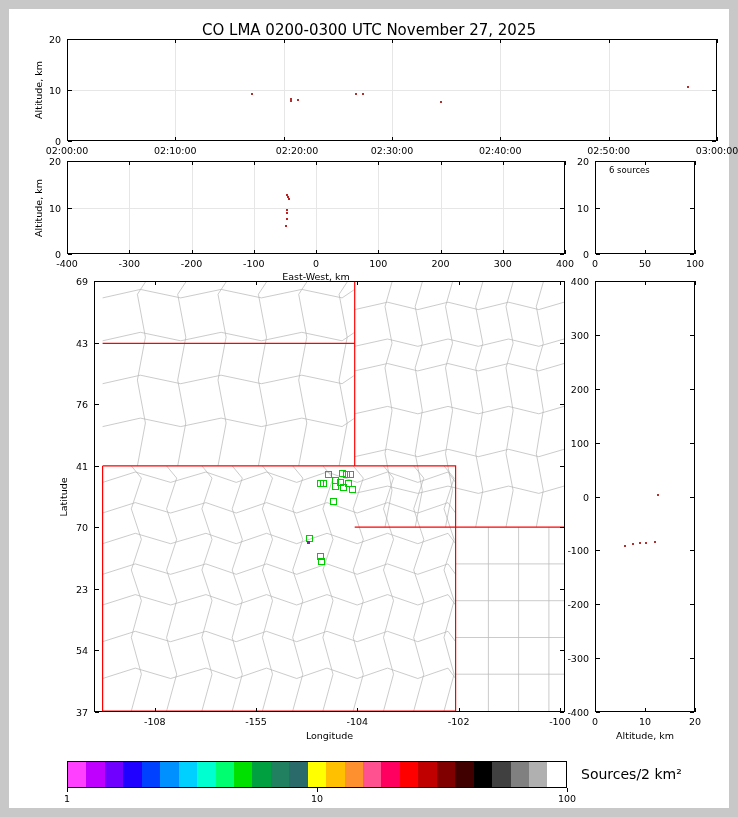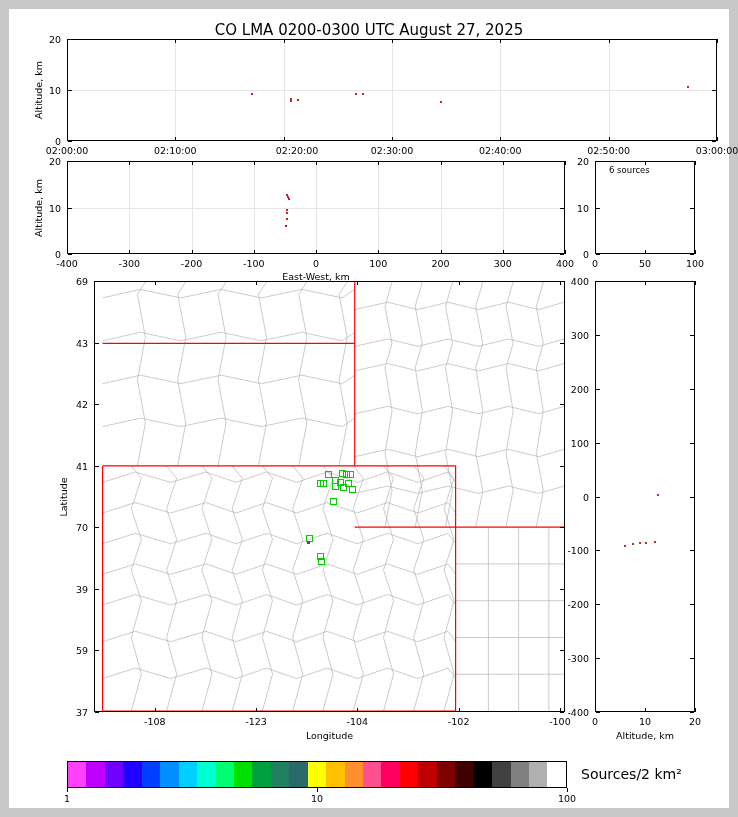--- a/index.html
+++ b/index.html
@@ -43,21 +43,21 @@
   
   .cbar{position:absolute;display:flex;border:1px solid #000;box-sizing:border-box;}
   .cbar div{flex:1 1 auto;height:100%;}
   .cbtick{position:absolute;width:1px;height:4px;background:#000;}
 </style>
 </head>
 <body>
 
 <div id="page">
 
-  <div class="title">CO LMA 0200-0300 UTC August 27, 2025</div>
+  <div class="title">CO LMA 0200-0300 UTC November 27, 2025</div>
 
   <div class="axes" id="ax-time" style="left:58px;top:30px;width:650px;height:102px;"></div>
   <div id="ax-time-ticks"></div>
 
   <div class="axes" id="ax-ew" style="left:58px;top:152px;width:498px;height:93px;"></div>
   <div id="ax-ew-ticks"></div>
 
   <div class="axes" id="ax-hist" style="left:586px;top:152px;width:100px;height:93px;"></div>
   <div class="lbl" id="hist-annot" style="left:600px;top:156px;font-size:8.5px;">6 sources</div>
   <div id="ax-hist-ticks"></div>
@@ -275,48 +275,48 @@
       <polyline points="259.7,-61.3 259.7,183.9" fill="none" stroke="#ff0000" stroke-width="1.2"></polyline>
       <polyline points="7.6,61.3 259.7,61.3" fill="none" stroke="#ff0000" stroke-width="1.2"></polyline>
       <polyline points="259.7,245.1 514.4,245.1" fill="none" stroke="#ff0000" stroke-width="1.2"></polyline>
       <polyline points="360.6,61.3 360.6,183.9" fill="none" stroke="#ff0000" stroke-width="0"></polyline>
     </svg>
     <div class="tick tickx" style="left:145.77419354838727px;top:699px;"></div>
     <div class="tick tickx" style="left:145.77419354838727px;top:272px;"></div>
     <div class="lbl lblc" style="left:145.77419354838727px;top:707px;">-108</div>
     <div class="tick tickx" style="left:247.06451612903246px;top:699px;"></div>
     <div class="tick tickx" style="left:247.06451612903246px;top:272px;"></div>
-    <div class="lbl lblc" style="left:247.06451612903246px;top:707px;">-123</div>
+    <div class="lbl lblc" style="left:247.06451612903246px;top:707px;">-155</div>
     <div class="tick tickx" style="left:348.35483870967767px;top:699px;"></div>
     <div class="tick tickx" style="left:348.35483870967767px;top:272px;"></div>
     <div class="lbl lblc" style="left:348.35483870967767px;top:707px;">-104</div>
     <div class="tick tickx" style="left:449.64516129032285px;top:699px;"></div>
     <div class="tick tickx" style="left:449.64516129032285px;top:272px;"></div>
     <div class="lbl lblc" style="left:449.64516129032285px;top:707px;">-102</div>
     <div class="tick tickx" style="left:550.935483870968px;top:699px;"></div>
     <div class="tick tickx" style="left:550.935483870968px;top:272px;"></div>
     <div class="lbl lblc" style="left:550.935483870968px;top:707px;">-100</div>
     <div class="tick ticky" style="left:86px;top:703px;"></div>
     <div class="tick ticky" style="left:551px;top:703px;"></div>
     <div class="lbl lblr" style="left:79px;top:703px;transform:translate(-100%,-50%);">37</div>
     <div class="tick ticky" style="left:86px;top:641.4285714285714px;"></div>
     <div class="tick ticky" style="left:551px;top:641.4285714285714px;"></div>
-    <div class="lbl lblr" style="left:79px;top:641.4285714285714px;transform:translate(-100%,-50%);">59</div>
+    <div class="lbl lblr" style="left:79px;top:641.4285714285714px;transform:translate(-100%,-50%);">54</div>
     <div class="tick ticky" style="left:86px;top:579.8571428571429px;"></div>
     <div class="tick ticky" style="left:551px;top:579.8571428571429px;"></div>
-    <div class="lbl lblr" style="left:79px;top:579.8571428571429px;transform:translate(-100%,-50%);">39</div>
+    <div class="lbl lblr" style="left:79px;top:579.8571428571429px;transform:translate(-100%,-50%);">23</div>
     <div class="tick ticky" style="left:86px;top:518.2857142857142px;"></div>
     <div class="tick ticky" style="left:551px;top:518.2857142857142px;"></div>
     <div class="lbl lblr" style="left:79px;top:518.2857142857142px;transform:translate(-100%,-50%);">70</div>
     <div class="tick ticky" style="left:86px;top:456.7142857142857px;"></div>
     <div class="tick ticky" style="left:551px;top:456.7142857142857px;"></div>
     <div class="lbl lblr" style="left:79px;top:456.7142857142857px;transform:translate(-100%,-50%);">41</div>
     <div class="tick ticky" style="left:86px;top:395.1428571428571px;"></div>
     <div class="tick ticky" style="left:551px;top:395.1428571428571px;"></div>
-    <div class="lbl lblr" style="left:79px;top:395.1428571428571px;transform:translate(-100%,-50%);">42</div>
+    <div class="lbl lblr" style="left:79px;top:395.1428571428571px;transform:translate(-100%,-50%);">76</div>
     <div class="tick ticky" style="left:86px;top:333.5714285714286px;"></div>
     <div class="tick ticky" style="left:551px;top:333.5714285714286px;"></div>
     <div class="lbl lblr" style="left:79px;top:333.5714285714286px;transform:translate(-100%,-50%);">43</div>
     <div class="tick ticky" style="left:86px;top:272px;"></div>
     <div class="tick ticky" style="left:551px;top:272px;"></div>
     <div class="lbl lblr" style="left:79px;top:272px;transform:translate(-100%,-50%);">69</div>
     <div class="axname rot" style="left:49px;top:487.5px;transform:rotate(-90deg) translateX(-50%);transform-origin:0 0;">Latitude</div>
     <div class="lbl lblc" style="left:320.5px;top:721px;">Longitude</div>
     <div class="sq" style="left:316.4956989247313px;top:461.9371428571429px;border-color:#00cc00;"></div>
     <div class="sq" style="left:329.6075268817208px;top:461.3242857142859px;border-color:#00cc00;"></div>

